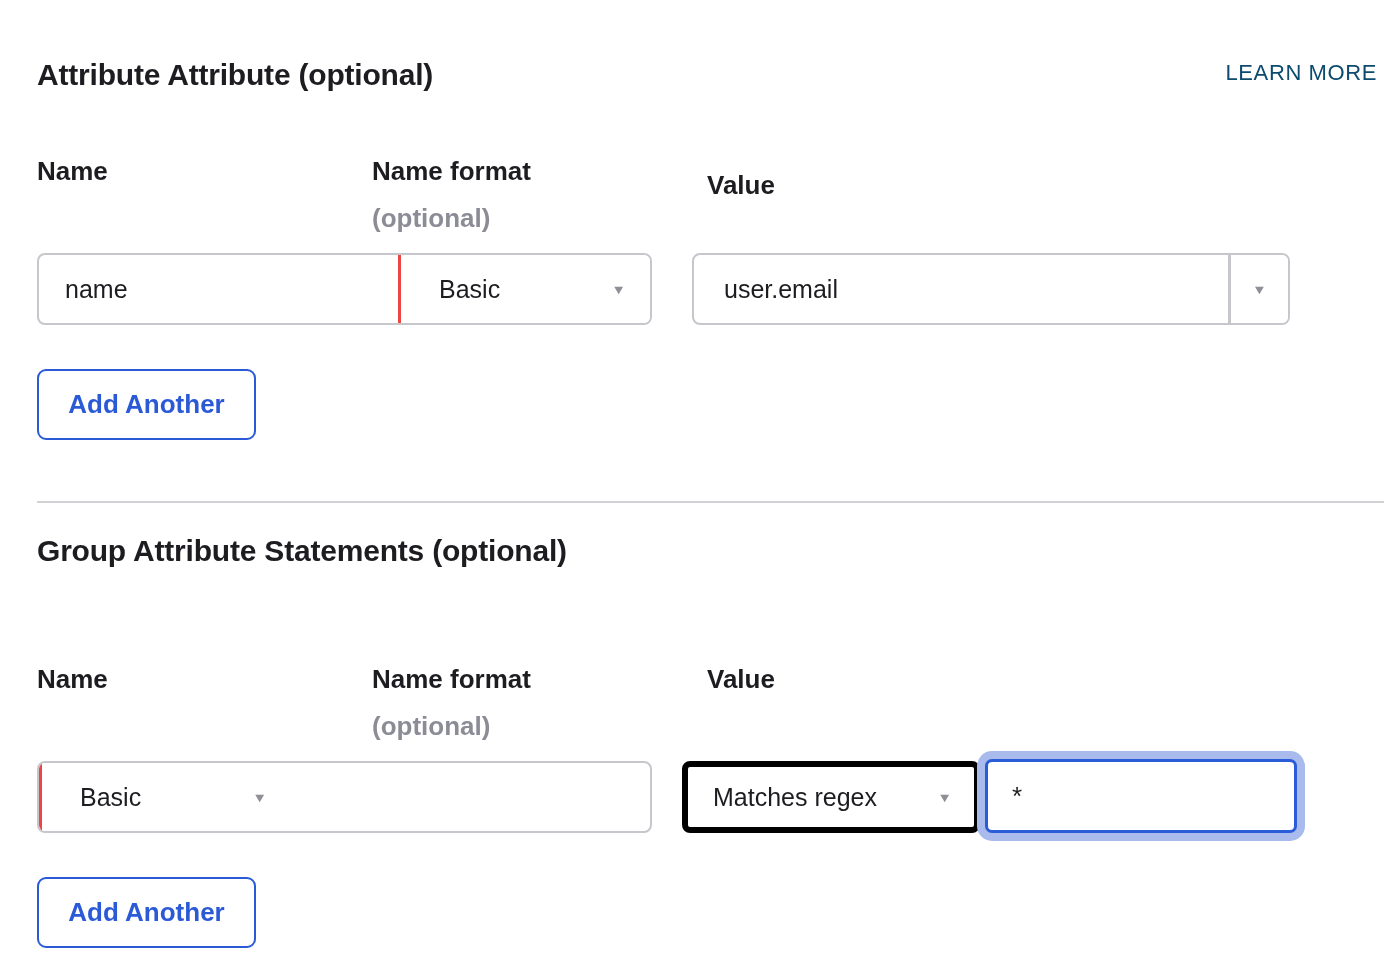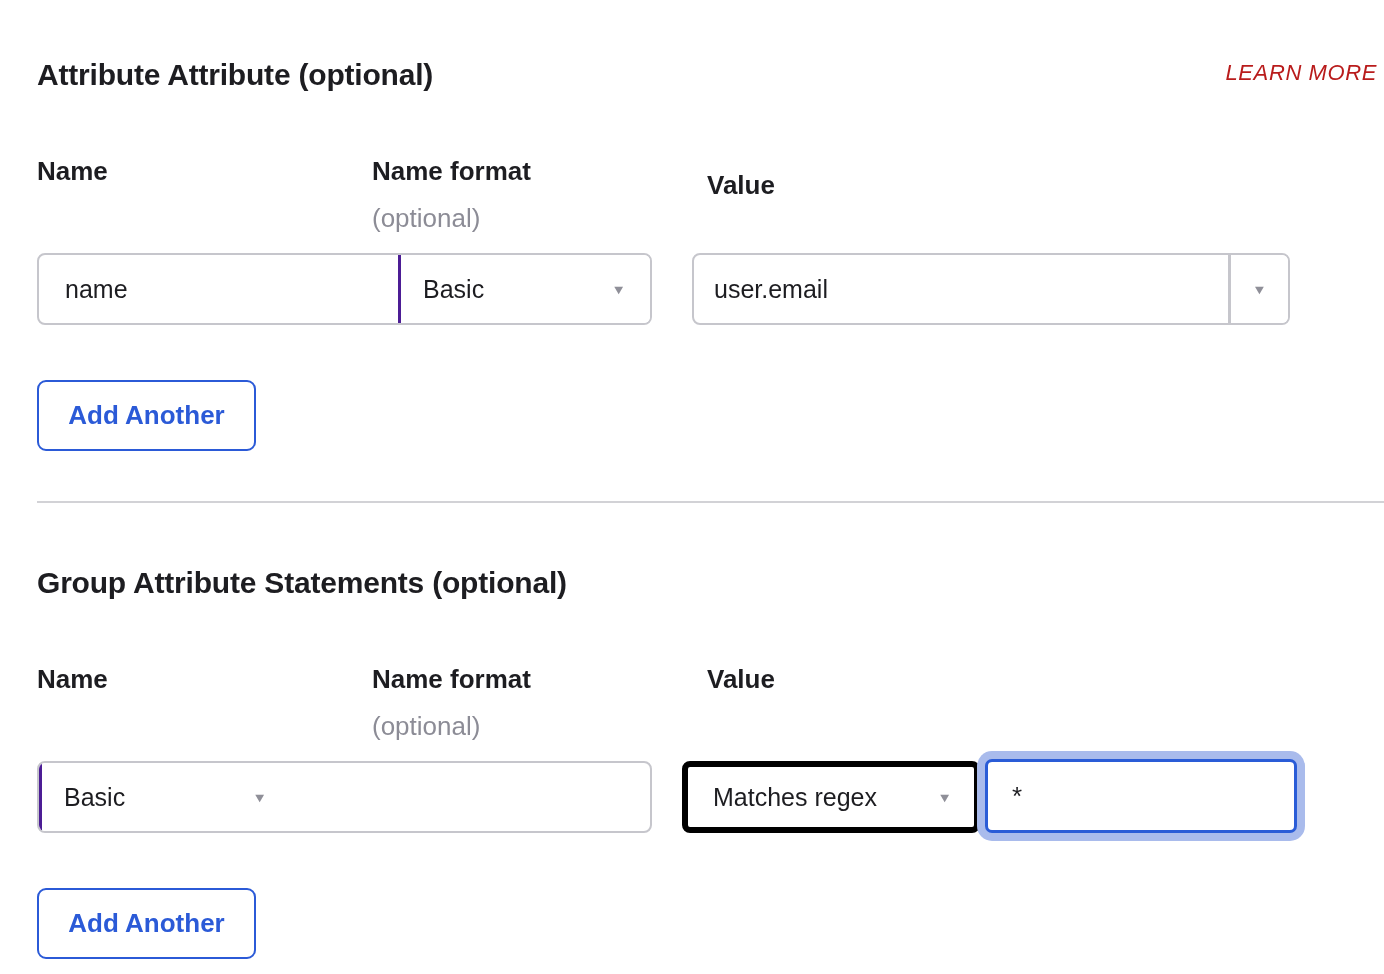--- a/index.html
+++ b/index.html
@@ -16,34 +16,33 @@
 
   .section-title {
     font-size: 30px;
     font-weight: 700;
     color: #1d1d21;
     letter-spacing: -0.2px;
   }
   .learn-more {
     font-size: 22px;
     font-weight: 500;
-    color: #b91c1c;
+    color: #0c4a6e;
     letter-spacing: 0.6px;
     text-decoration: none;
     cursor: pointer;
-    font-style: italic;
   }
   .col-label {
     font-size: 26px;
     font-weight: 700;
     color: #1d1d21;
   }
   .col-sub {
     font-size: 26px;
-    font-weight: 400;
+    font-weight: 700;
     color: #8c8c96;
   }
 
   
   .field-group {
     display: flex;
     border: 2px solid #c6c6cc;
     border-radius: 8px;
     background: #ffffff;
     overflow: hidden;
@@ -55,25 +54,25 @@
     font-family: "Liberation Sans", sans-serif;
     font-size: 25px;
     color: #1d1d21;
     padding: 0 0 0 26px;
     width: 100%;
     height: 100%;
   }
   .group-input { flex: 1 1 auto; min-width: 0; }
   .group-select {
     flex: 0 0 auto;
-    border-left: 3px solid #4c1d95;
+    border-left: 3px solid #ef4444;
     display: flex;
     align-items: center;
     justify-content: space-between;
-    padding: 0 24px 0 22px;
+    padding: 0 24px 0 38px;
     font-size: 25px;
     color: #1d1d21;
     cursor: pointer;
     background: #ffffff;
   }
   .arrow {
     font-size: 15px;
     color: #8f8f98;
     line-height: 1;
     flex: 0 0 auto;
@@ -127,21 +126,20 @@
     border-radius: 9px;
     background: #ffffff;
     color: #2b5ad7;
     font-family: "Liberation Sans", sans-serif;
     font-size: 26px;
     font-weight: 700;
     cursor: pointer;
     display: flex;
     align-items: center;
     justify-content: center;
-    margin-top: 11px;
   }
 
   .divider { background: #d2d2d6; }
 </style>
 </head>
 <body>
 
 <div class="abs section-title" style="left:37px; top:58px;">Attribute Attribute (optional)</div>
 
 <a class="abs learn-more" style="top:60px; right:7px;">LEARN MORE</a>
@@ -156,32 +154,32 @@
     <input type="text" value="name" style="">
   </div>
   <div class="group-select" style="width:252px;">
     <span>Basic</span>
     <span class="arrow">▼</span>
   </div>
 </div>
 
 <div class="abs field-group" style="left:692px; top:253px; width:598px; height:72px;">
   <div class="group-input">
-    <input type="text" style="padding-left: 20px;" value="user.email">
+    <input type="text" style="padding-left: 30px;" value="user.email">
   </div>
   <div class="arrow-cell">
     <span class="arrow">▼</span>
   </div>
 </div>
 
 <button class="abs add-btn" style="left:37px; top:369px; width:219px; height:71px;">Add Another</button>
 
 <div class="abs divider" style="left:37px; top:501px; width:1347px; height:2px;"></div>
 
-<div class="abs section-title" style="left:37px; top:566px;">Group Attribute Statements (optional)</div>
+<div class="abs section-title" style="left:37px; top:534px;">Group Attribute Statements (optional)</div>
 
 <div class="abs col-label" style="left:37px; top:664px;">Name</div>
 <div class="abs col-label" style="left:372px; top:664px;">Name format</div>
 <div class="abs col-sub" style="left:372px; top:711px;">(optional)</div>
 <div class="abs col-label" style="left:707px; top:664px;">Value</div>
 
 <div class="abs field-group" style="left:37px; top:761px; width:615px; height:72px;">
   <div class="group-select" style="width:252px;">
     <span>Basic</span>
     <span class="arrow">▼</span>

